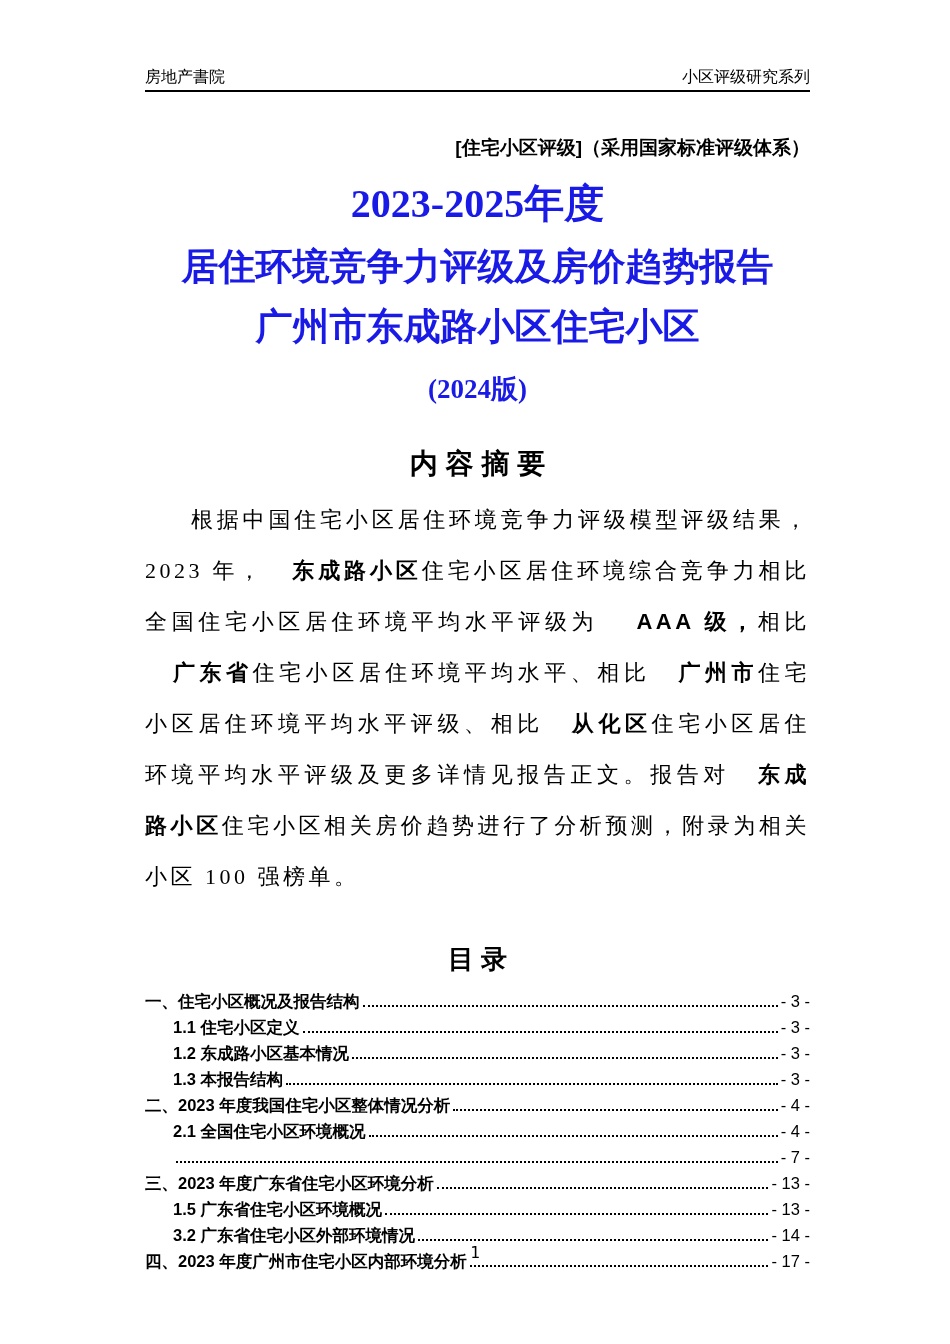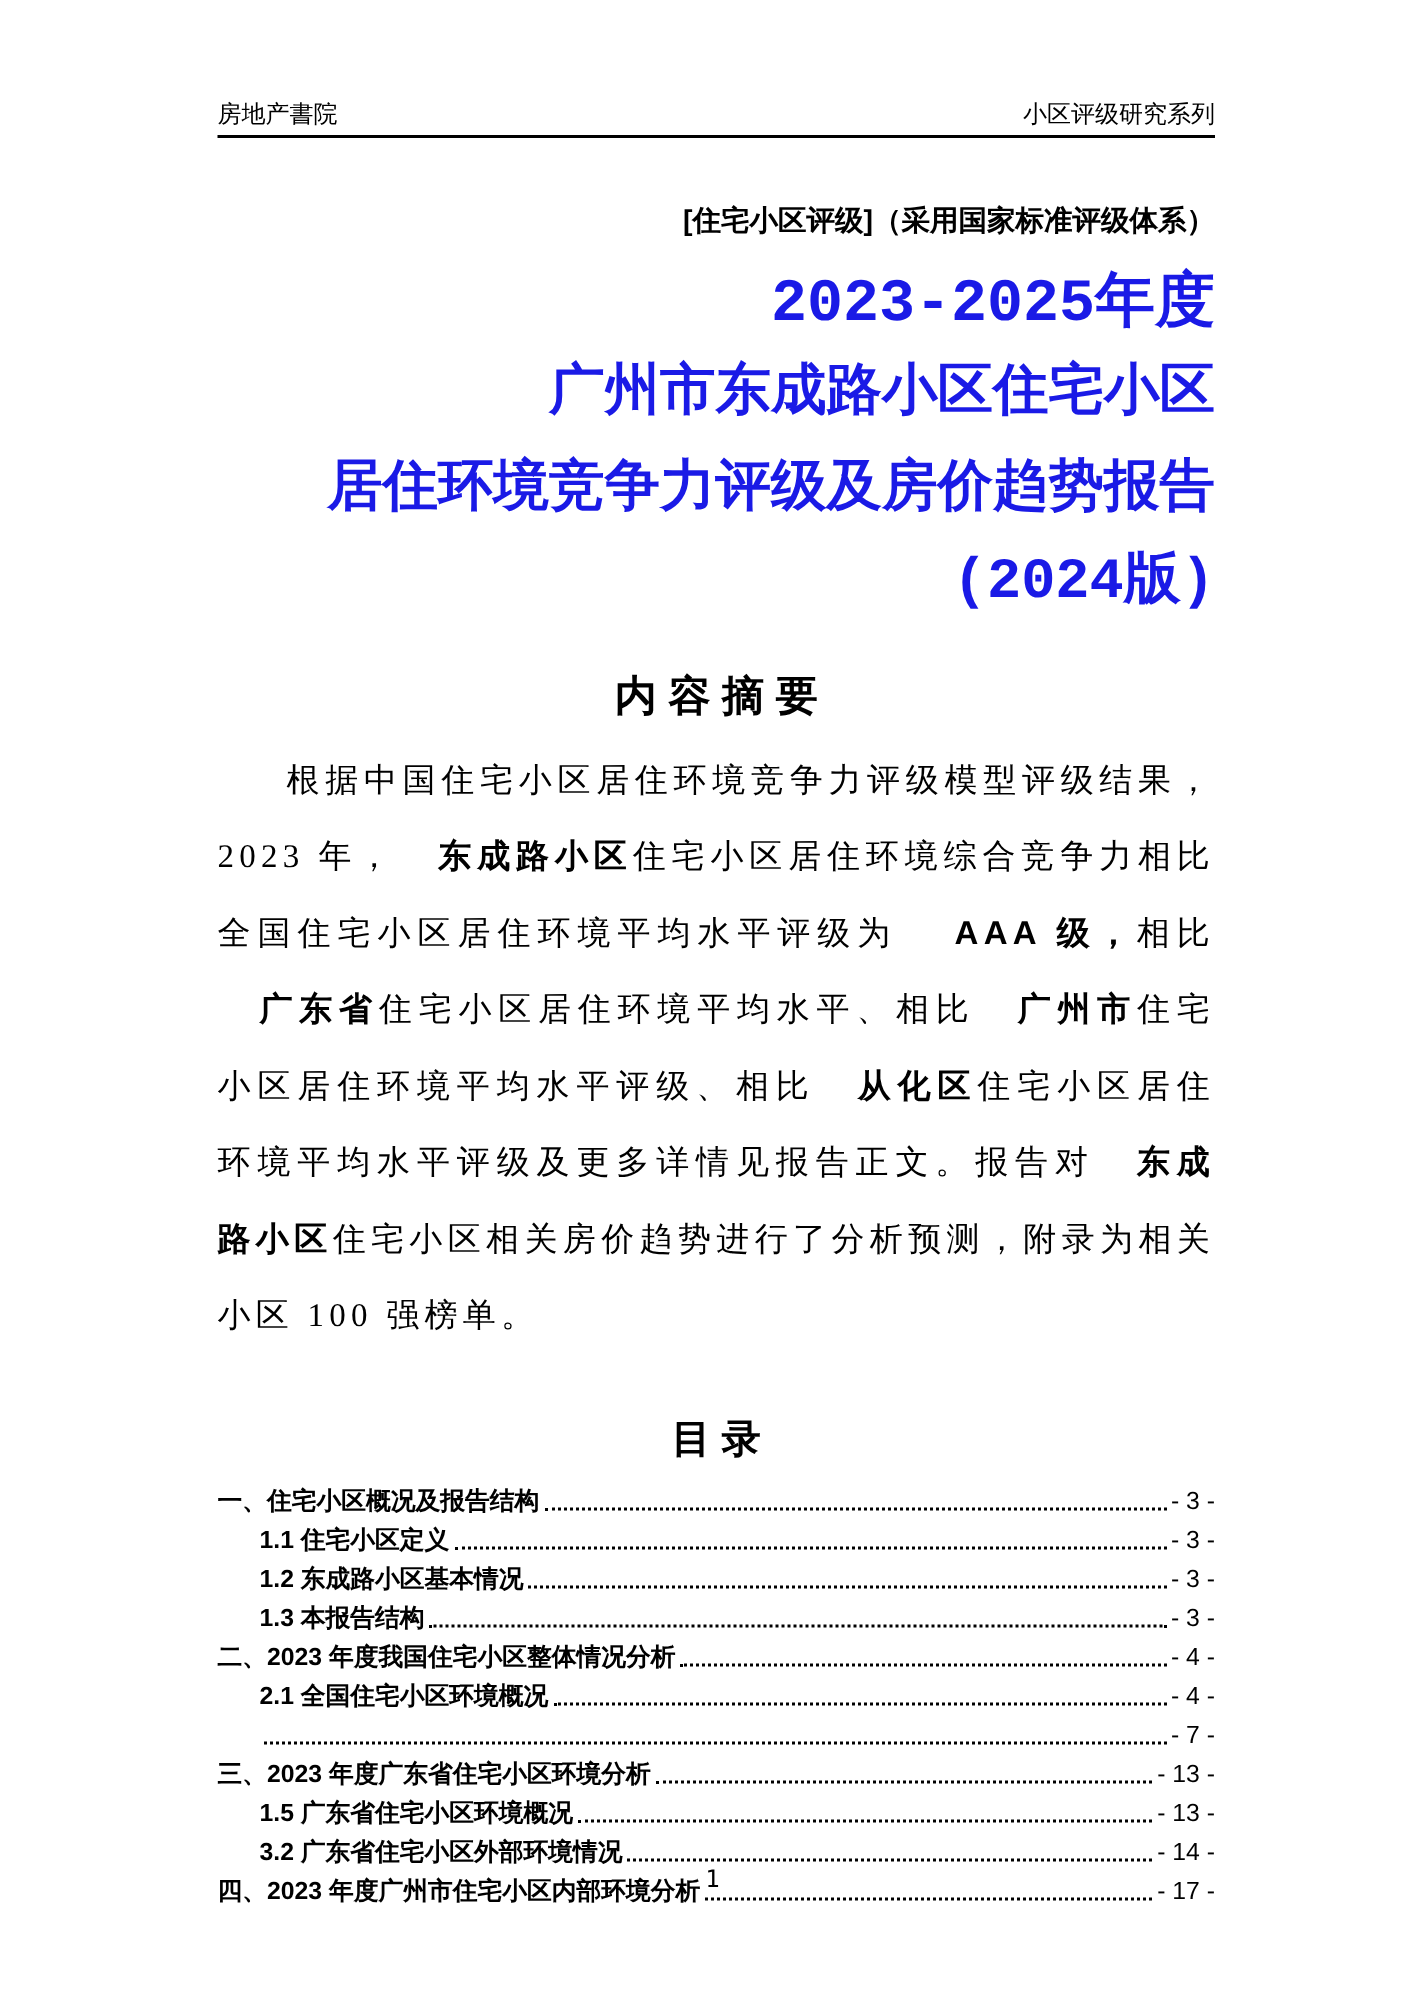--- a/index.html
+++ b/index.html
@@ -30,29 +30,29 @@
   
   .rating-label {
     margin-top: 44px;
     font-family: "Liberation Sans", "DejaVu Sans", sans-serif;
     font-weight: bold;
     font-size: 19px;
     line-height: 24px;
     text-align: right;
   }
   .title {
-    text-align: right;
+    text-align: center;
     font-weight: bold;
     color: var(--accent, #1a1ae6);
-    font-family: Liberation Mono, monospace;
+    font-family: Liberation Serif, serif;
   }
   .t1 { margin-top: 20px; font-size: 40px; line-height: 48px; }
   .t2 { margin-top: 10px; font-size: 37px; line-height: 50px; }
   .t3 { margin-top: 14px; font-size: 37px; line-height: 50px; }
-  .edition { margin-top: 18px; font-size: 38px; line-height: 38px; }
+  .edition { margin-top: 18px; font-size: 27px; line-height: 38px; }
 
   
   .abstract-heading {
     margin-top: 38px;
     text-align: center;
     font-family: "Liberation Sans", "DejaVu Sans", sans-serif;
     font-weight: bold;
     font-size: 28px;
     line-height: 36px;
   }
@@ -117,22 +117,22 @@
 
     <div class="hdr">
       <span>房地产書院</span>
       <span>小区评级研究系列</span>
     </div>
     <div class="hdr-rule"></div>
 
     <div class="rating-label">[住宅小区评级]（采用国家标准评级体系）</div>
 
     <div class="title t1">2023-2025年度</div>
+    <div class="title t3">居住环境竞争力评级及房价趋势报告</div>
     <div class="title t2">广州市东成路小区住宅小区</div>
-    <div class="title t3">居住环境竞争力评级及房价趋势报告</div>
     <div class="title edition">(2024版)</div>
 
     <div class="abstract-heading">内 容 摘 要</div>
     <p class="abstract-body" id="abstract-body"><span class="seg">根据中国住宅小区居住环境竞争力评级模型评级结果，2023 年，</span><span class="seg-bold">东成路小区</span><span class="seg">住宅小区居住环境综合竞争力相比全国住宅小区居住环境平均水平评级为 </span><span class="seg-bold">AAA 级，</span><span class="seg">相比</span><span class="seg-bold">广东省</span><span class="seg">住宅小区居住环境平均水平、相比</span><span class="seg-bold">广州市</span><span class="seg">住宅小区居住环境平均水平评级、相比</span><span class="seg-bold">从化区</span><span class="seg">住宅小区居住环境平均水平评级及更多详情见报告正文。报告对</span><span class="seg-bold">东成路小区</span><span class="seg">住宅小区相关房价趋势进行了分析预测，附录为相关小区 100 强榜单。</span></p>
 
     <div class="toc-heading">目 录</div>
     <div class="toc" id="toc">
         <div class="toc-row">
     <span class="toc-label">一、住宅小区概况及报告结构</span>
     <span class="toc-leader"></span>

